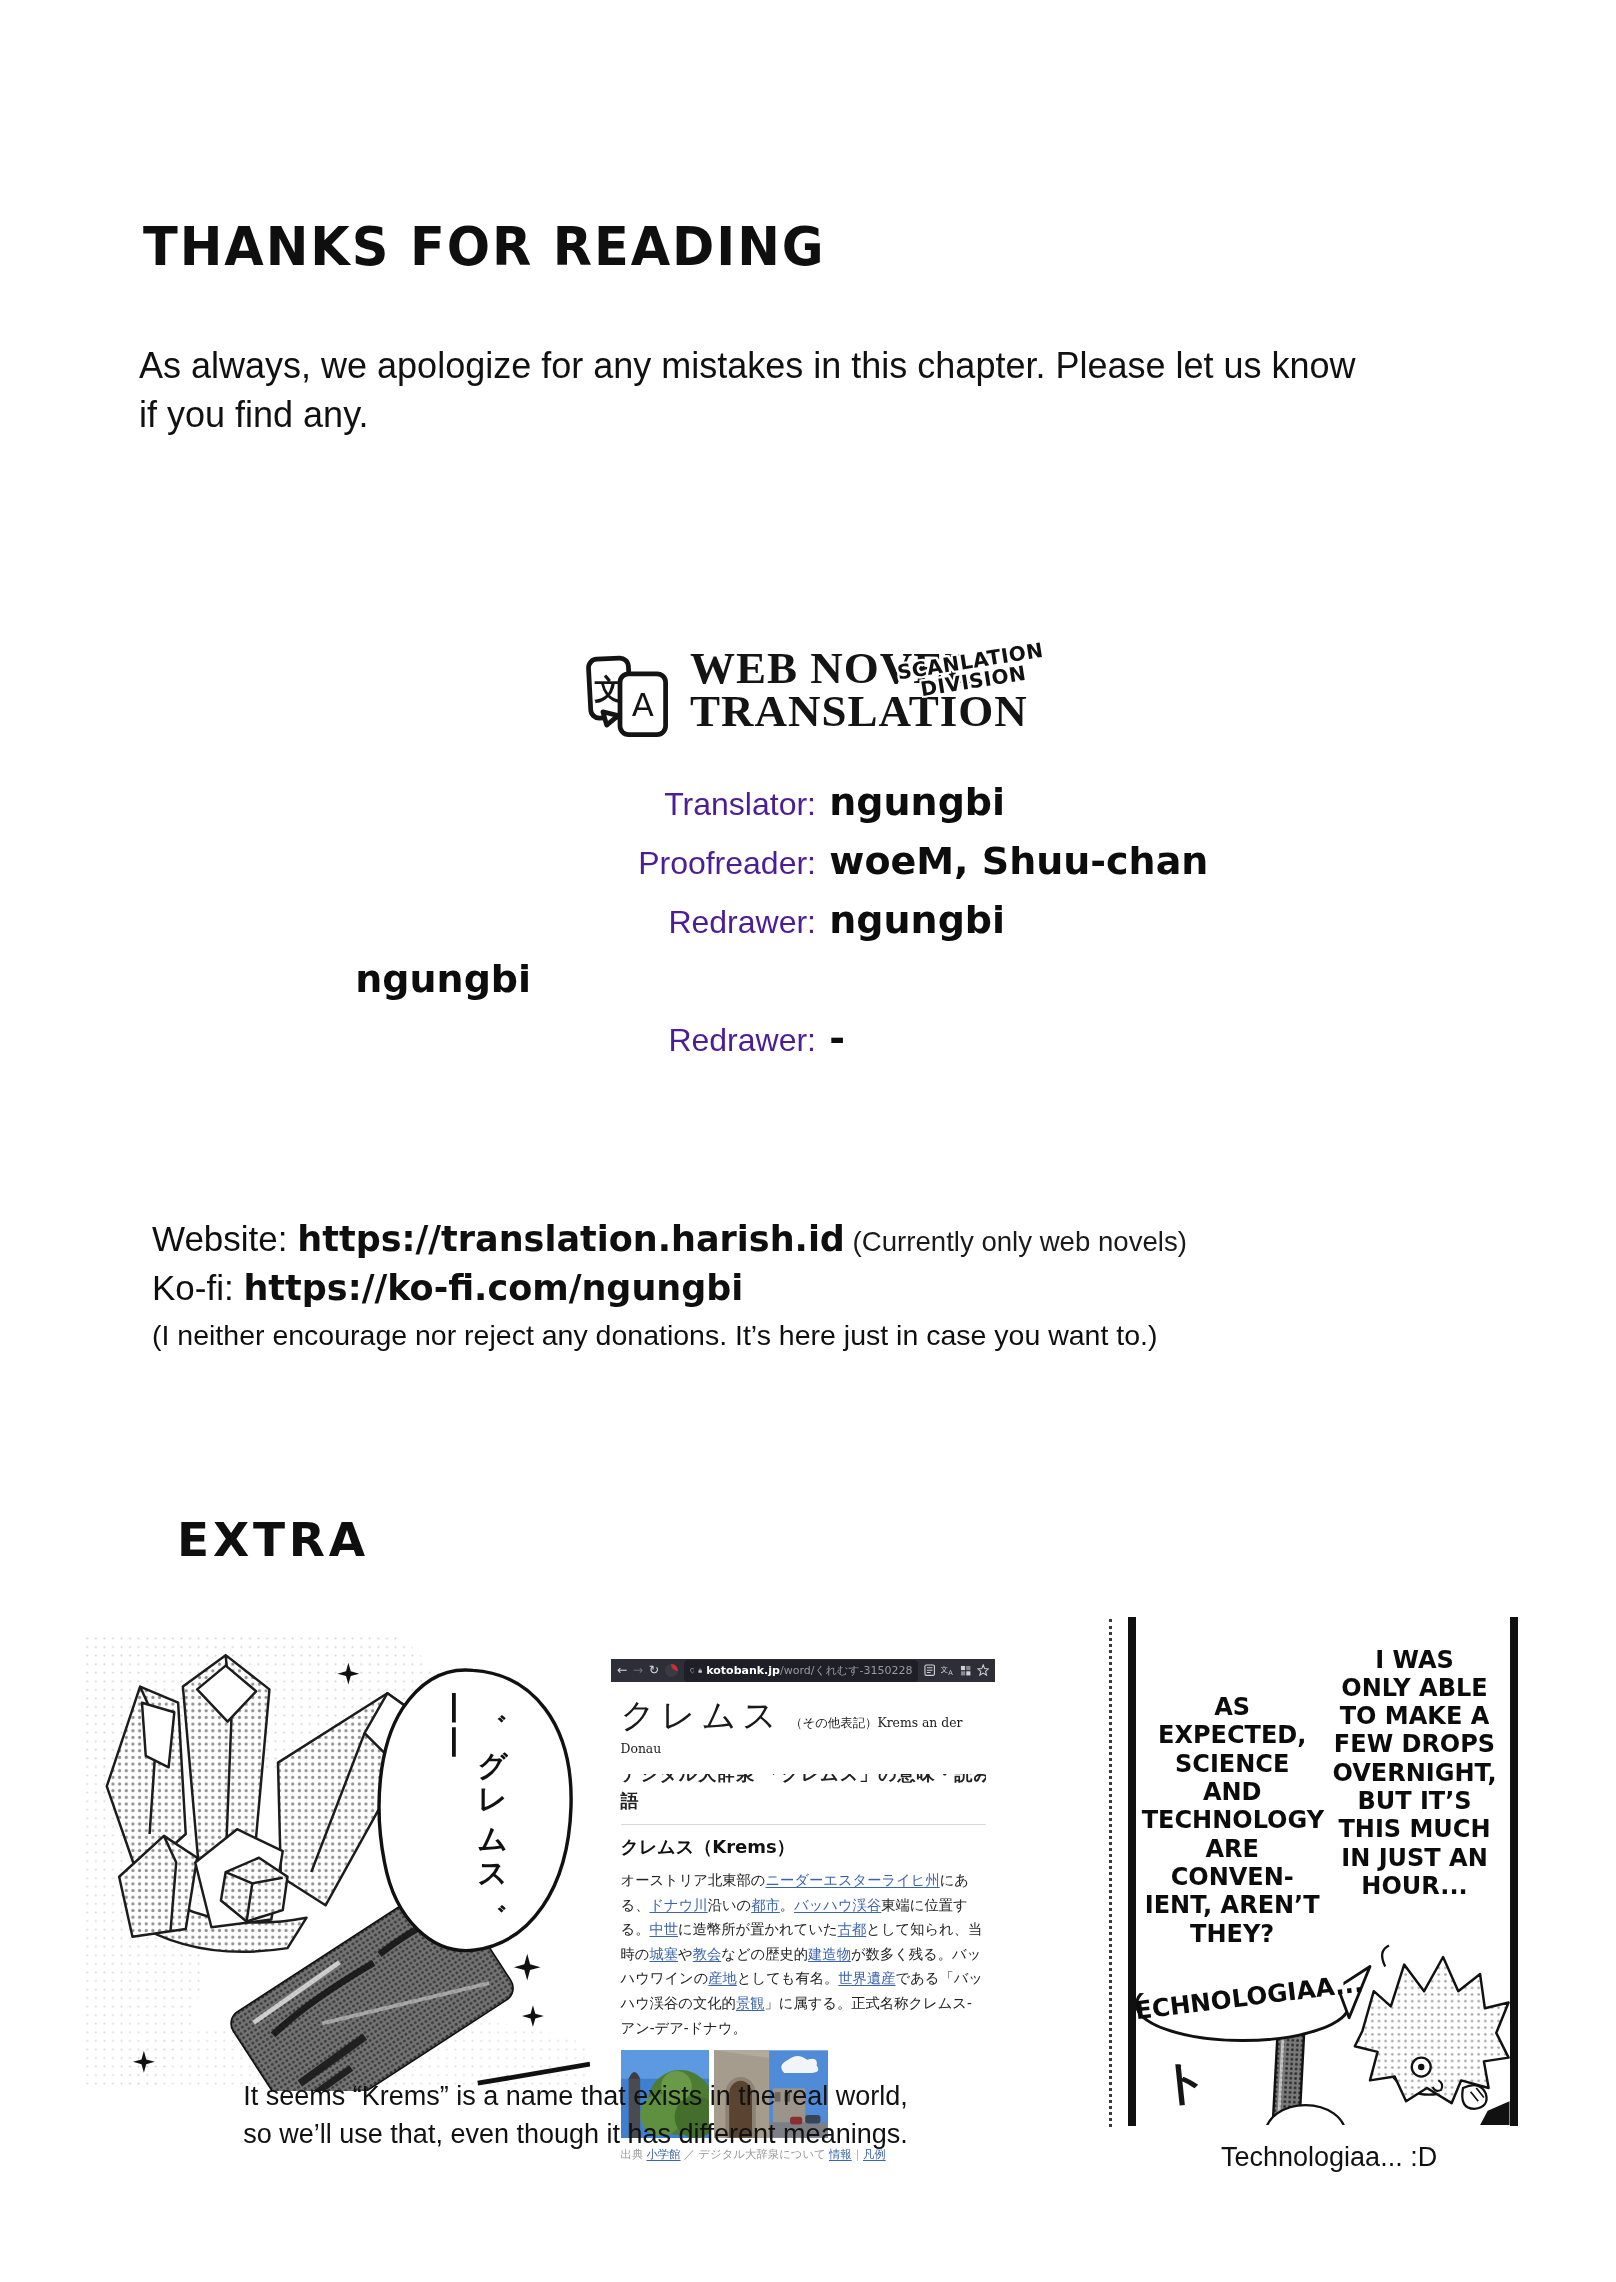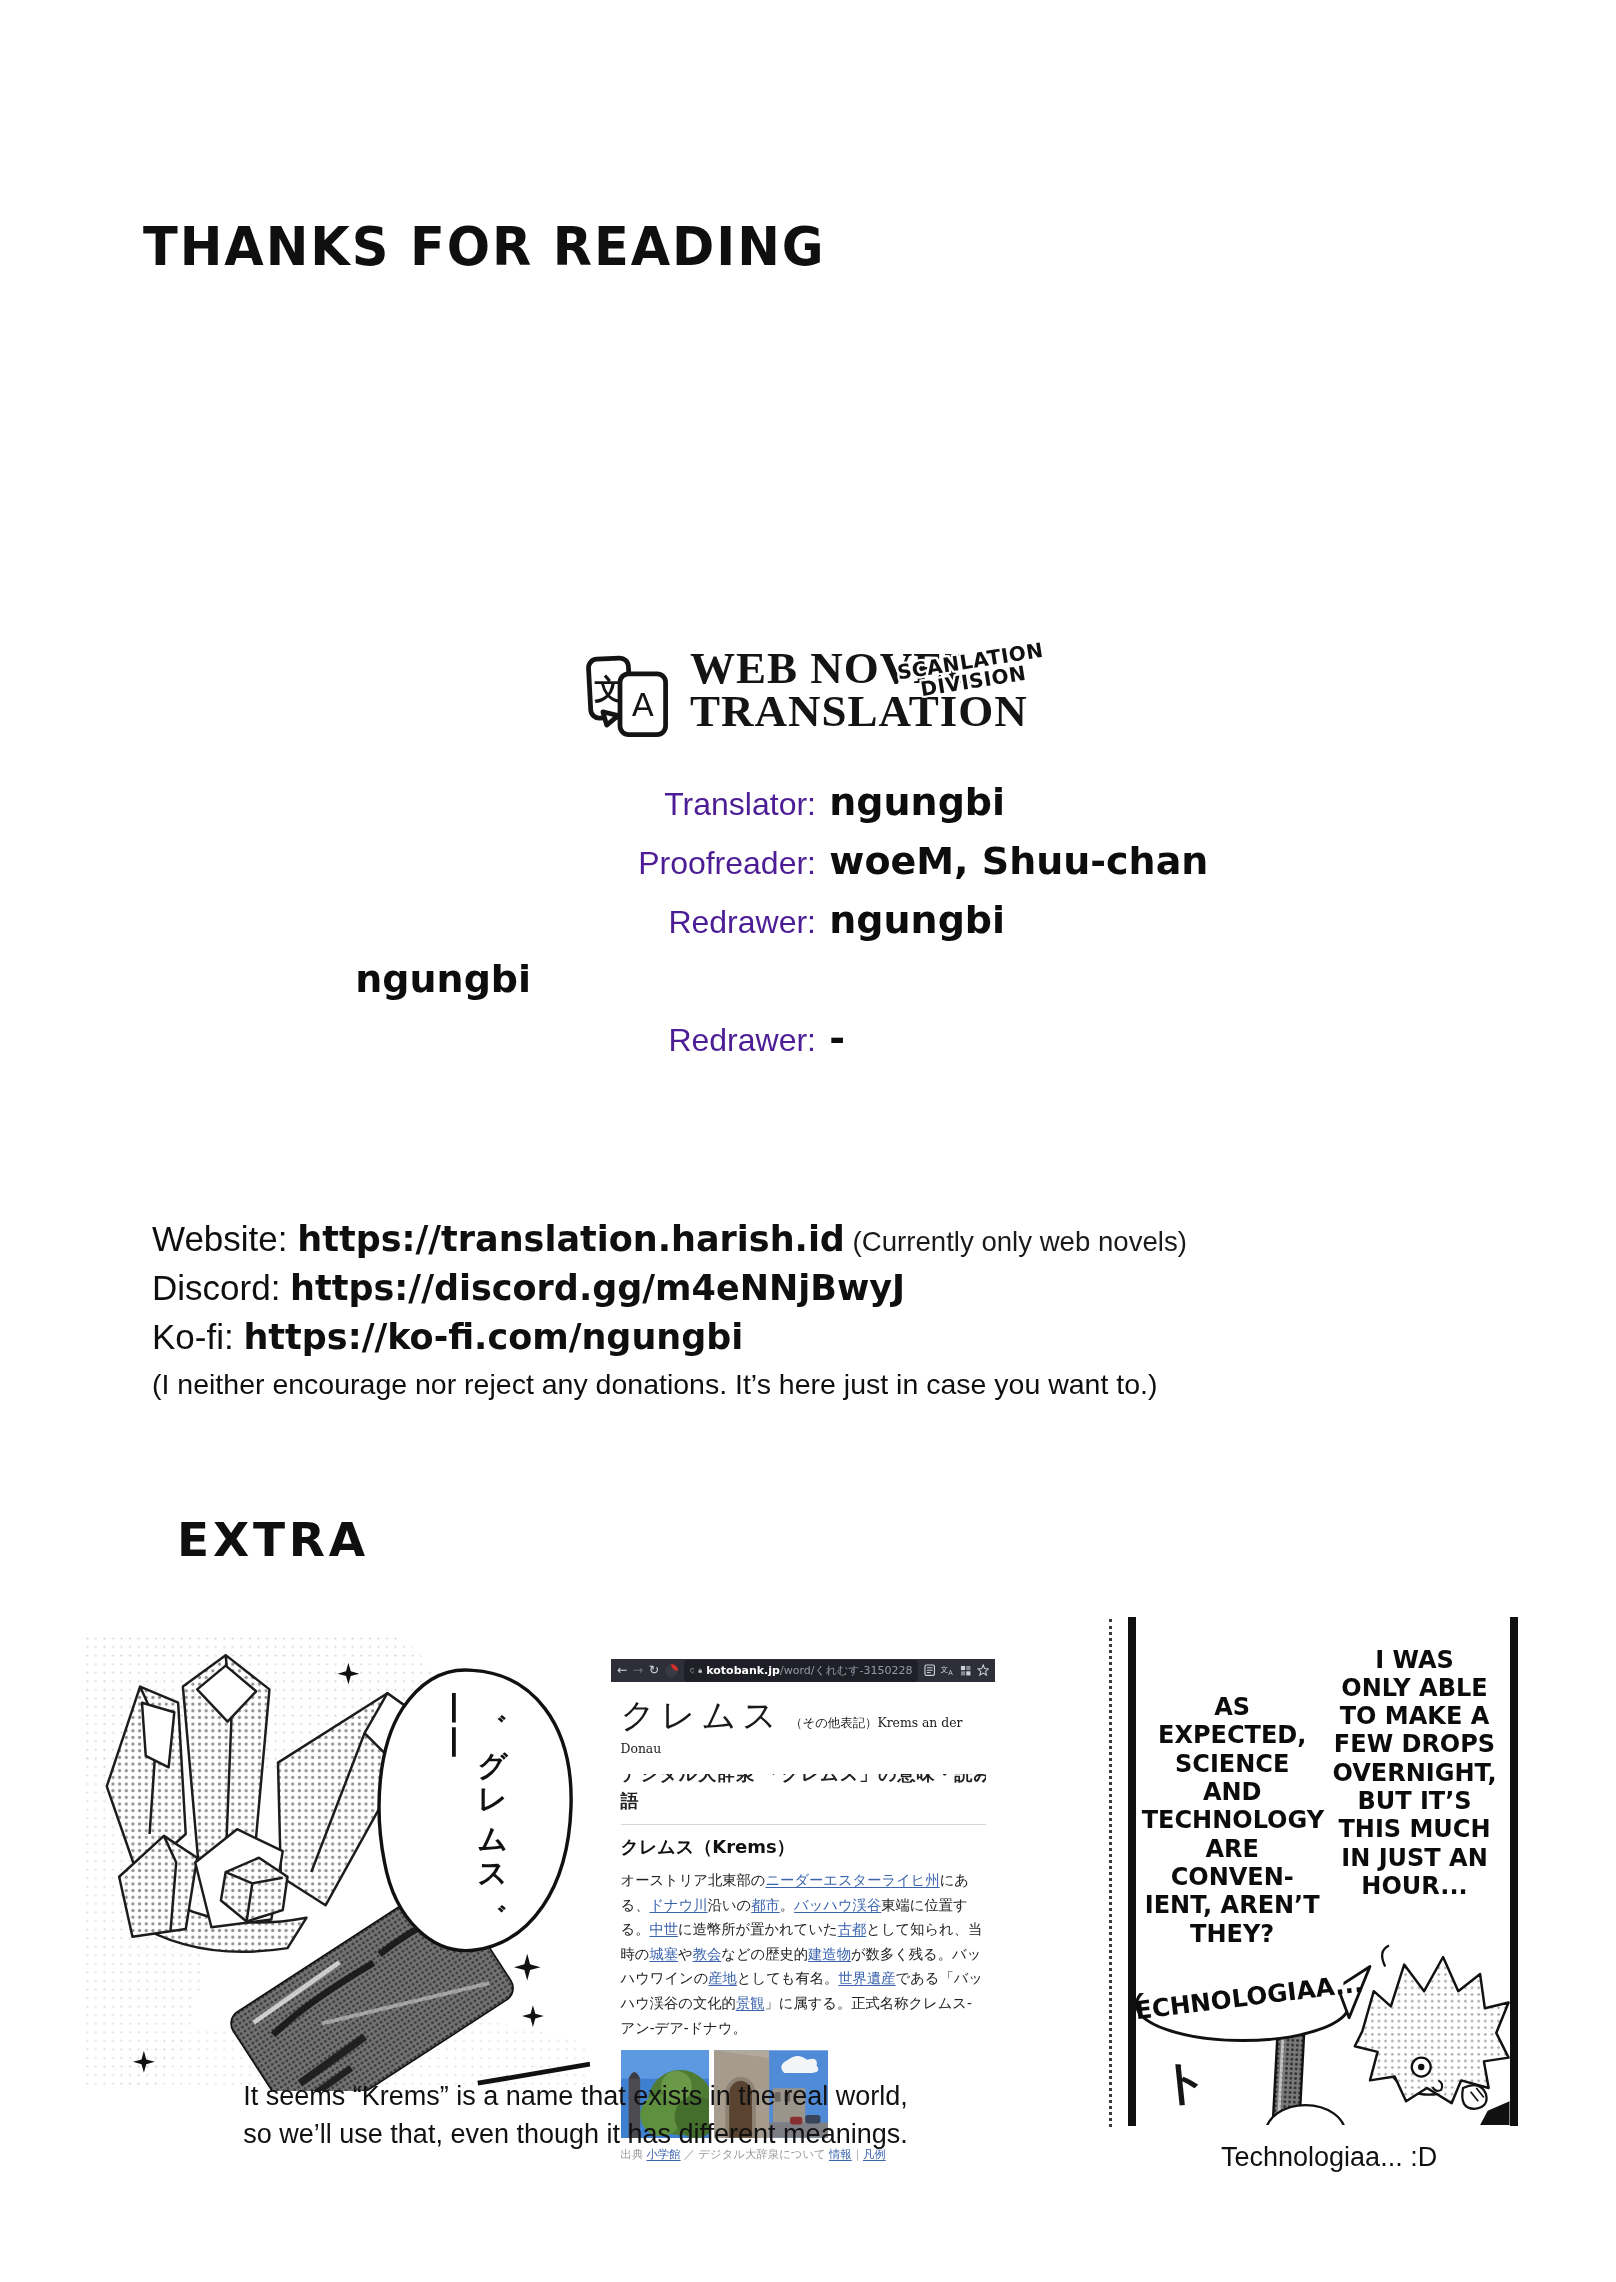--- a/index.html
+++ b/index.html
@@ -83,20 +83,22 @@
   
   .caption-left{left:200px;top:2077px;width:751px;text-align:center;font-size:27px;line-height:1.42;color:#111;}
   .caption-right{left:1221px;top:2142px;font-size:27px;color:#111;}
 </style>
 </head>
 <body>
 
 <div class="page">
 
   <div class="abs title comic">THANKS FOR READING</div>
+  <div class="abs apology thin pre">As always, we apologize for any mistakes in this chapter. Please let us know
+if you find any.</div>
 
   <div class="abs logo">
     <svg width="95" height="95" viewBox="0 0 100 100" style="position:absolute;left:0;top:5.7px;">
       <g fill="#fff" stroke="#141414" stroke-width="5" stroke-linejoin="round">
         <rect x="8" y="8" width="42" height="62" rx="9" transform="rotate(-3 29 39)"></rect>
         <path d="M22,64 l4,14 l12,-10 z"></path>
         <rect x="40" y="24" width="48" height="64" rx="9"></rect>
       </g>
       <text x="28" y="50" font-size="30" font-family="DejaVu Sans, sans-serif" font-weight="bold" fill="#141414" text-anchor="middle">文</text>
       <text x="64" y="68" font-size="34" font-family="DejaVu Sans, sans-serif" fill="#141414" text-anchor="middle">A</text>
@@ -129,23 +131,20 @@
     </div>
     <div class="crow">
       <span class="clabel thin">Redrawer:</span>
       <span class="cvalue comic">-</span>
     </div>
   </div>
 
   <div class="abs links">
     <div class="lrow">
       <span class="thin">Website: </span><b>https://translation.harish.id</b><span class="lnote"> (Currently only web novels)</span>
-    </div>
-    <div class="lrow">
-      <span class="thin">Discord: </span><b>https://discord.gg/m4eNNjBwyJ</b>
     </div>
     <div class="lrow">
       <span class="thin">Ko-fi: </span><b>https://ko-fi.com/ngungbi</b>
     </div>
     <div class="donation thin">(I neither encourage nor reject any donations. It’s here just in case you want to.)</div>
   </div>
 
   <div class="abs extra-h comic">EXTRA</div>
 
   <svg class="abs panel-left" viewBox="0 0 533 480">

